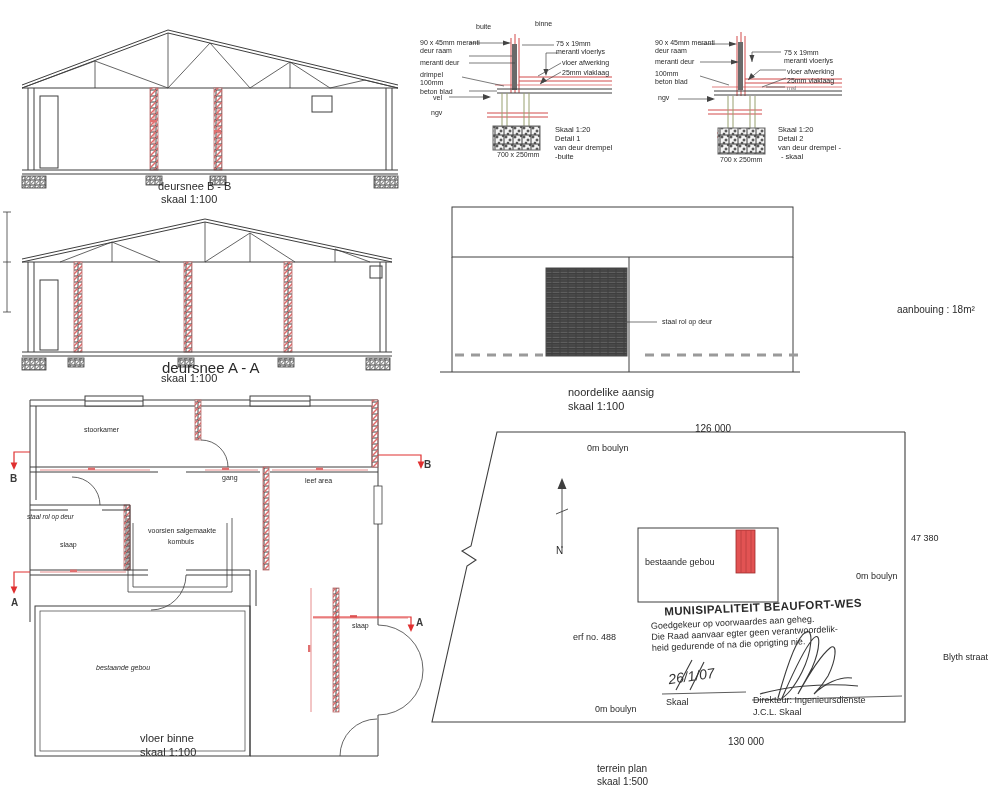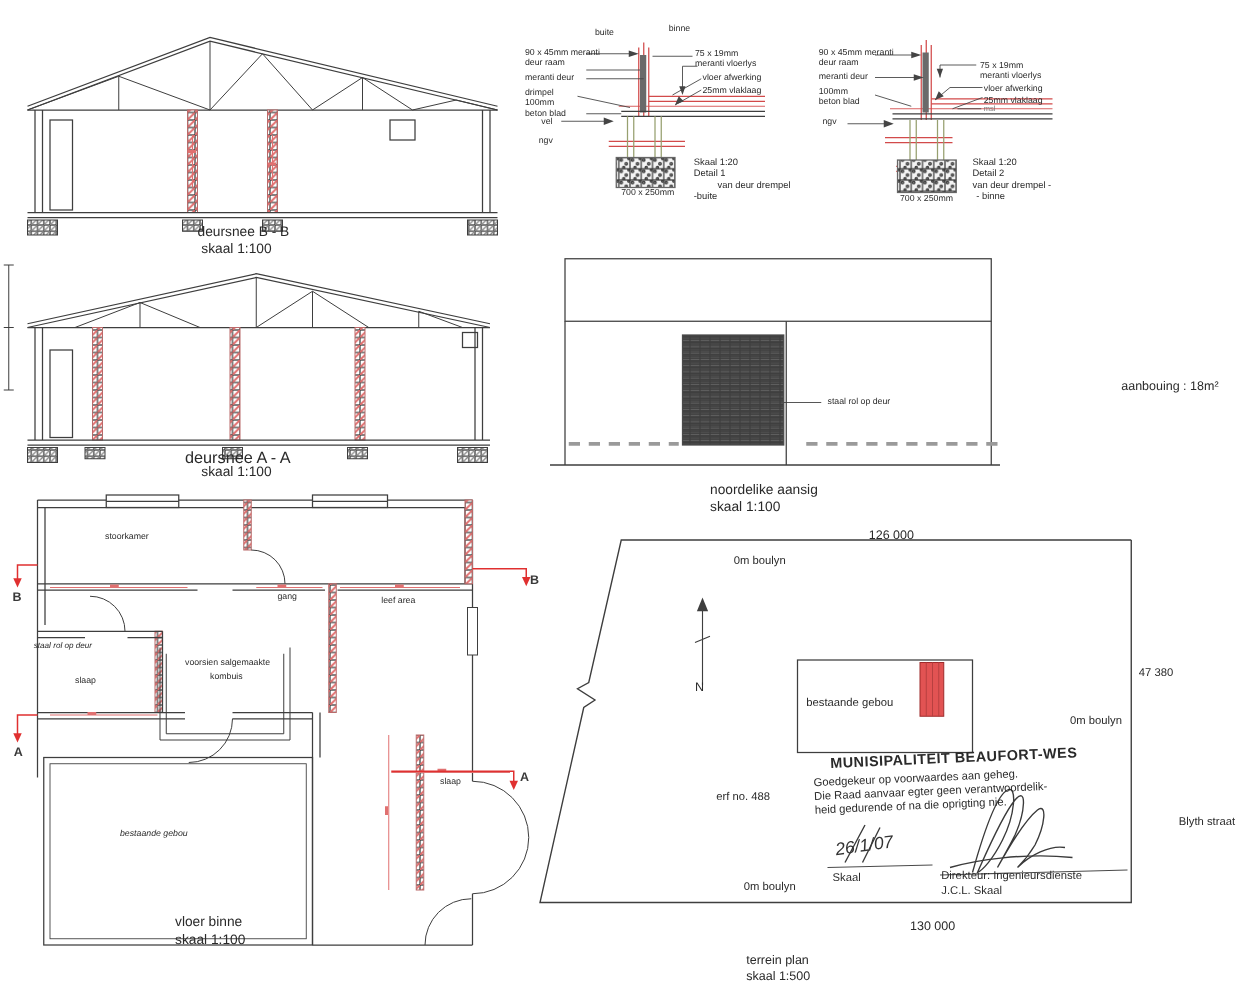--- a/index.html
+++ b/index.html
@@ -207,59 +207,59 @@
     <g stroke="#3a3a3a" stroke-width="1.1">
       <path d="M676,690 L692,660 M690,690 L704,662"></path>
       <path d="M778,698 C788,662 798,636 806,632 C814,628 812,652 802,672 C794,688 786,696 782,698 C790,680 802,652 812,640 C822,628 820,650 812,668 C806,680 800,690 798,694 C808,676 820,656 830,648 C838,642 836,660 828,676 C822,686 816,692 814,694 C824,684 840,676 852,678"></path>
       <path d="M760,694 C780,688 820,682 858,686"></path>
     </g>
   </g>
 </svg>
 
 <div class="lbl" style="left:158px;top:180px;font-size:11px">deursnee B - B</div>
 <div class="lbl" style="left:161px;top:193px;font-size:11px">skaal 1:100</div>
-<div class="lbl" style="left:148px;top:359px;font-size:13px">deursnee A - A</div>
+<div class="lbl" style="left:162px;top:359px;font-size:15px">deursnee A - A</div>
 <div class="lbl" style="left:161px;top:372px;font-size:11px">skaal 1:100</div>
 
 <div class="lbl" style="left:476px;top:23px;font-size:7px">buite</div>
 <div class="lbl" style="left:535px;top:20px;font-size:7px">binne</div>
 <div class="lbl" style="left:420px;top:39px;font-size:7px">90 x 45mm meranti</div>
 <div class="lbl" style="left:420px;top:47px;font-size:7px">deur raam</div>
 <div class="lbl" style="left:420px;top:59px;font-size:7px">meranti deur</div>
 <div class="lbl" style="left:420px;top:71px;font-size:7px">drimpel</div>
 <div class="lbl" style="left:420px;top:79px;font-size:7px">100mm</div>
 <div class="lbl" style="left:420px;top:88px;font-size:7px">beton blad</div>
 <div class="lbl" style="left:433px;top:94px;font-size:7px">vel</div>
 <div class="lbl" style="left:431px;top:109px;font-size:7px">ngv</div>
 <div class="lbl" style="left:556px;top:40px;font-size:7px">75 x 19mm</div>
 <div class="lbl" style="left:556px;top:48px;font-size:7px">meranti vloerlys</div>
 <div class="lbl" style="left:562px;top:59px;font-size:7px">vloer afwerking</div>
 <div class="lbl" style="left:562px;top:69px;font-size:7px">25mm vlaklaag</div>
 <div class="lbl" style="left:497px;top:151px;font-size:7px">700 x 250mm</div>
 <div class="lbl" style="left:555px;top:126px;font-size:7.5px">Skaal 1:20</div>
 <div class="lbl" style="left:555px;top:135px;font-size:7.5px">Detail 1</div>
-<div class="lbl" style="left:574px;top:144px;font-size:7.5px">van deur drempel</div>
+<div class="lbl" style="left:554px;top:144px;font-size:7.5px">van deur drempel</div>
 <div class="lbl" style="left:555px;top:153px;font-size:7.5px">-buite</div>
 
 <div class="lbl" style="left:655px;top:39px;font-size:7px">90 x 45mm meranti</div>
 <div class="lbl" style="left:655px;top:47px;font-size:7px">deur raam</div>
 <div class="lbl" style="left:655px;top:58px;font-size:7px">meranti deur</div>
 <div class="lbl" style="left:655px;top:70px;font-size:7px">100mm</div>
 <div class="lbl" style="left:655px;top:78px;font-size:7px">beton blad</div>
 <div class="lbl" style="left:658px;top:94px;font-size:7px">ngv</div>
 <div class="lbl" style="left:784px;top:49px;font-size:7px">75 x 19mm</div>
 <div class="lbl" style="left:784px;top:57px;font-size:7px">meranti vloerlys</div>
 <div class="lbl" style="left:787px;top:68px;font-size:7px">vloer afwerking</div>
 <div class="lbl" style="left:787px;top:77px;font-size:7px">25mm vlaklaag</div>
 <div class="lbl" style="left:787px;top:85px;font-size:6px;color:#777">msl</div>
 <div class="lbl" style="left:720px;top:156px;font-size:7px">700 x 250mm</div>
 <div class="lbl" style="left:778px;top:126px;font-size:7.5px">Skaal 1:20</div>
 <div class="lbl" style="left:778px;top:135px;font-size:7.5px">Detail 2</div>
 <div class="lbl" style="left:778px;top:144px;font-size:7.5px">van deur drempel -</div>
-<div class="lbl" style="left:781px;top:153px;font-size:7.5px">- binne</div>
+<div class="lbl" style="left:781px;top:153px;font-size:7.5px">- skaal</div>
 
 <div class="lbl" style="left:662px;top:318px;font-size:7px">staal rol op deur</div>
 <div class="lbl" style="left:568px;top:386px;font-size:11px">noordelike aansig</div>
 <div class="lbl" style="left:568px;top:400px;font-size:11px">skaal 1:100</div>
 <div class="lbl" style="left:897px;top:304px;font-size:10px">aanbouing : 18m²</div>
 
 <div class="lbl" style="left:84px;top:426px;font-size:7px">stoorkamer</div>
 <div class="lbl" style="left:222px;top:474px;font-size:7px">gang</div>
 <div class="lbl" style="left:305px;top:477px;font-size:7px">leef area</div>
 <div class="lbl it" style="left:27px;top:513px;font-size:6.5px">staal rol op deur</div>

